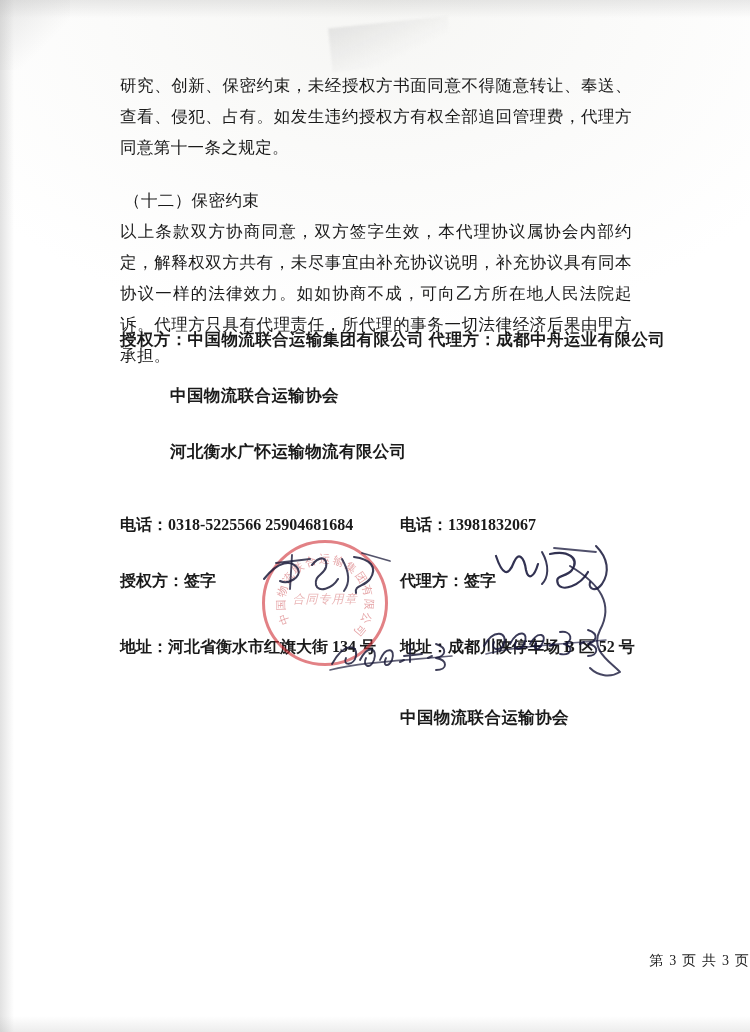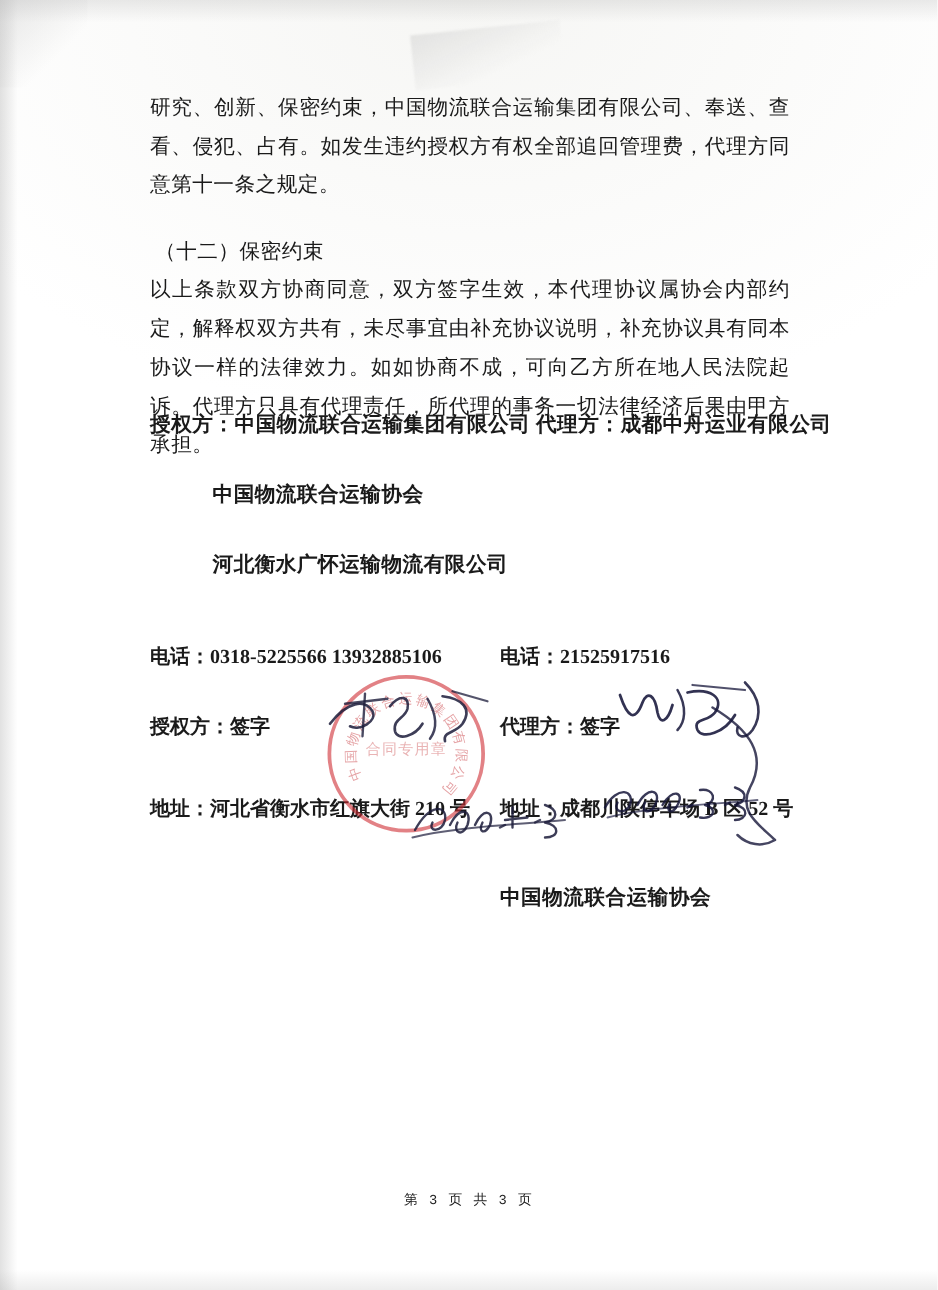--- a/index.html
+++ b/index.html
@@ -156,54 +156,55 @@
     white-space: nowrap;
   }
   .stamp-center {
     position: absolute;
     left: 0; right: 0;
     top: 48px;
     text-align: center;
     color: rgba(196, 48, 52, 0.45);
     font-size: 12px;
     letter-spacing: 1px;
+    font-style: italic;
   }
 
   
   .ink {
     position: absolute;
     pointer-events: none;
   }
   .ink svg { display: block; overflow: visible; }
   .ink path, .ink line { fill: none; stroke-linecap: round; stroke-linejoin: round; }
 
   .footer {
     position: absolute;
     left: 0;
     right: 0;
     top: 952px;
-    text-align: center;
-    font-size: 11px;
+    text-align: right;
+    font-size: 14px;
     letter-spacing: 1.2px;
     color: #222;
-    font-family: Liberation Mono, monospace;
+    font-family: Liberation Serif, serif;
   }
 </style>
 </head>
 <body>
 
 <div class="page">
   <div class="page-edge-left"></div>
   <div class="page-edge-top"></div>
   <div class="page-edge-bottom"></div>
   <div class="scan-crease"></div>
   <div class="scan-crease2"></div>
 
   <div class="content">
-    <p class="para">研究、创新、保密约束，中国物流联合运输集团有限公司、奉送、查看、侵犯、占有。如发生违约授权方有权全部追回管理费，代理方同意第十一条之规定。</p>
+    <p class="para">研究、创新、保密约束，未经授权方书面同意不得随意转让、奉送、查看、侵犯、占有。如发生违约授权方有权全部追回管理费，代理方同意第十一条之规定。</p>
     <div class="block-gap-1"></div>
     <p class="section-head">（十二）保密约束</p>
     <p class="para">以上条款双方协商同意，双方签字生效，本代理协议属协会内部约定，解释权双方共有，未尽事宜由补充协议说明，补充协议具有同本协议一样的法律效力。如如协商不成，可向乙方所在地人民法院起诉。代理方只具有代理责任，所代理的事务一切法律经济后果由甲方承担。</p>
   </div>
 
   <div class="sig-area">
 
     <div class="row">
       <span>授权方：</span><span>中国物流联合运输集团有限公司</span>&nbsp;<span>代理方：</span><span>成都中舟运业有限公司</span>
     </div>
@@ -212,35 +213,35 @@
 
     <div class="row row-indent">中国物流联合运输协会</div>
 
     <div class="gap-26"></div>
 
     <div class="row row-indent">河北衡水广怀运输物流有限公司</div>
 
     <div class="gap-48"></div>
 
     <div class="two-col">
-      <span class="col-left"><span>电话：</span><span>0318-5225566 13932885106</span></span>
-      <span class="col-right"><span>电话：</span><span>21525917516</span></span>
+      <span class="col-left"><span>电话：</span><span>0318-5225566 25904681684</span></span>
+      <span class="col-right"><span>电话：</span><span>13981832067</span></span>
     </div>
 
     <div class="gap-26"></div>
 
     <div class="two-col">
       <span class="col-left">授权方：签字</span>
       <span class="col-right">代理方：签字</span>
     </div>
 
     <div class="gap-36"></div>
 
     <div class="two-col">
-      <span class="col-left"><span>地址：</span><span>河北省衡水市红旗大街 210 号</span></span>
+      <span class="col-left"><span>地址：</span><span>河北省衡水市红旗大街 134 号</span></span>
       <span class="col-right"><span>地址：</span><span>成都川陕停车场 B 区 52 号</span></span>
     </div>
 
     <div class="gap-36"></div>
 
     <div class="row">
       <span style="display:inline-block; width:280px;"></span><span>中国物流联合运输协会</span>
     </div>
   </div>
 

